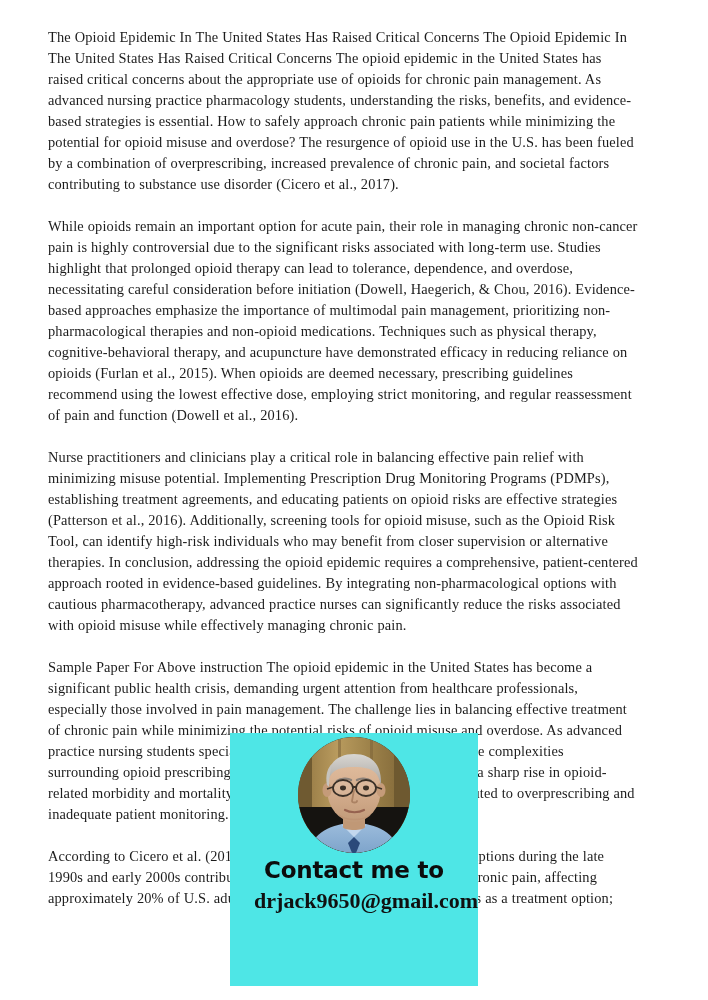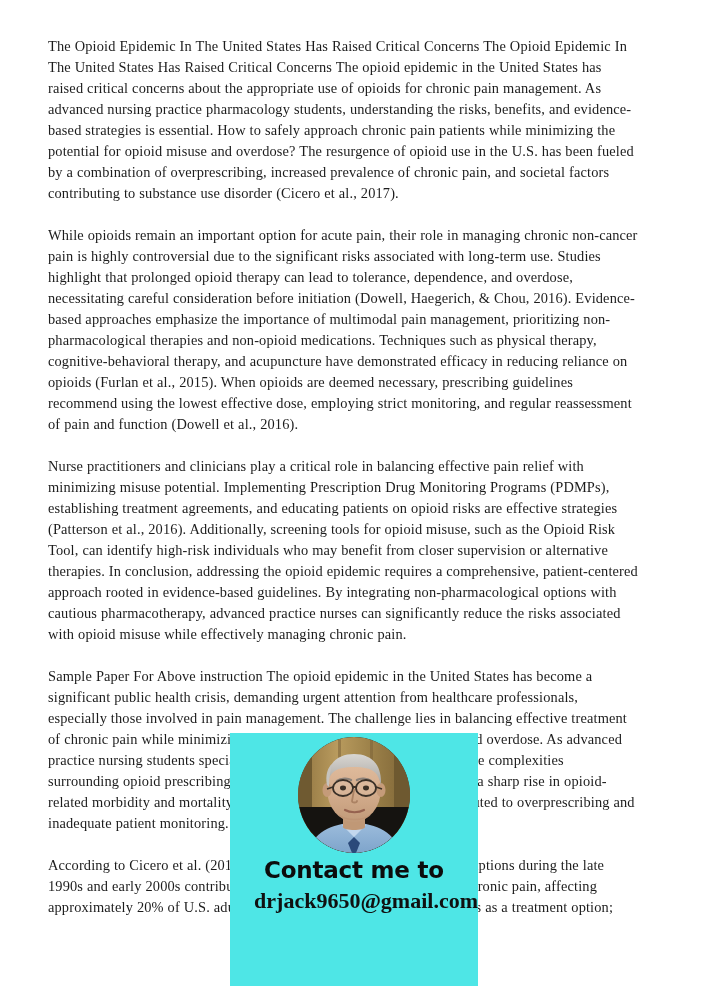--- a/index.html
+++ b/index.html
@@ -22,21 +22,21 @@
     left: 0;
     top: 0;
     width: 708px;
     height: 1000px;
     background: #ffffff;
   }
 
   #doc-body {
     position: absolute;
     left: 48px;
-    top: 36px;
+    top: 27px;
     width: 590px;
   }
 
   .para {
     font-size: 14.4px;
     line-height: 21px;
     text-align: left;
     margin: 0 0 21px 0;
     letter-spacing: 0.01em;
     word-spacing: 0.01em;

